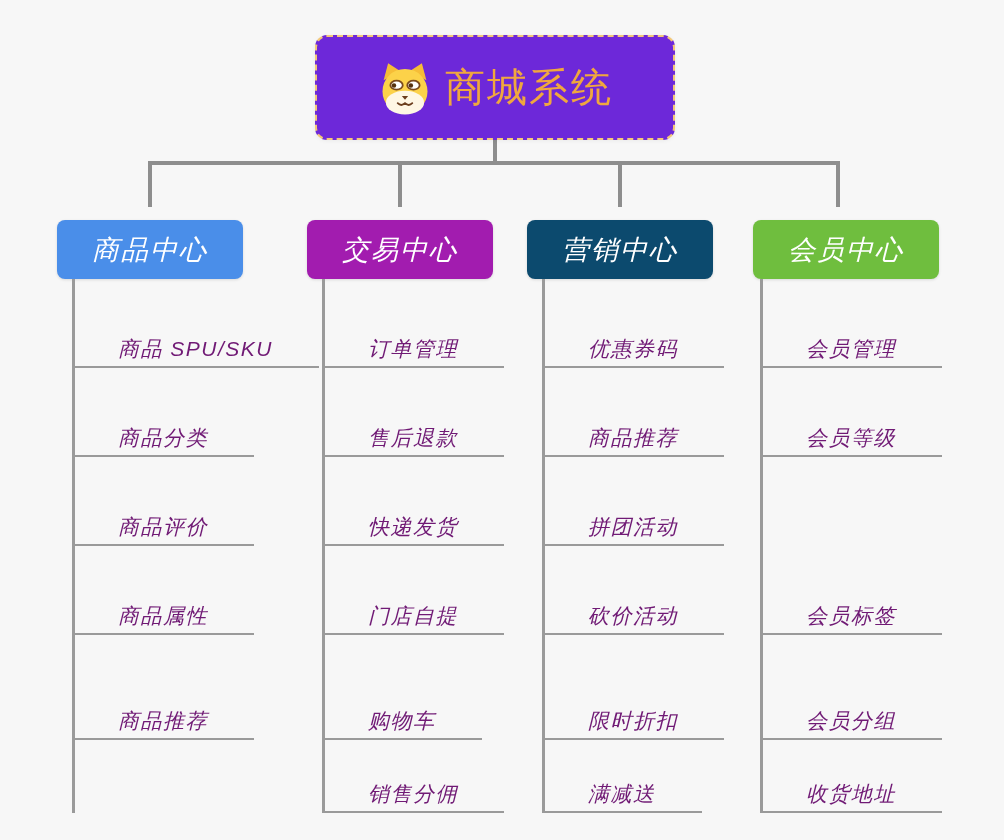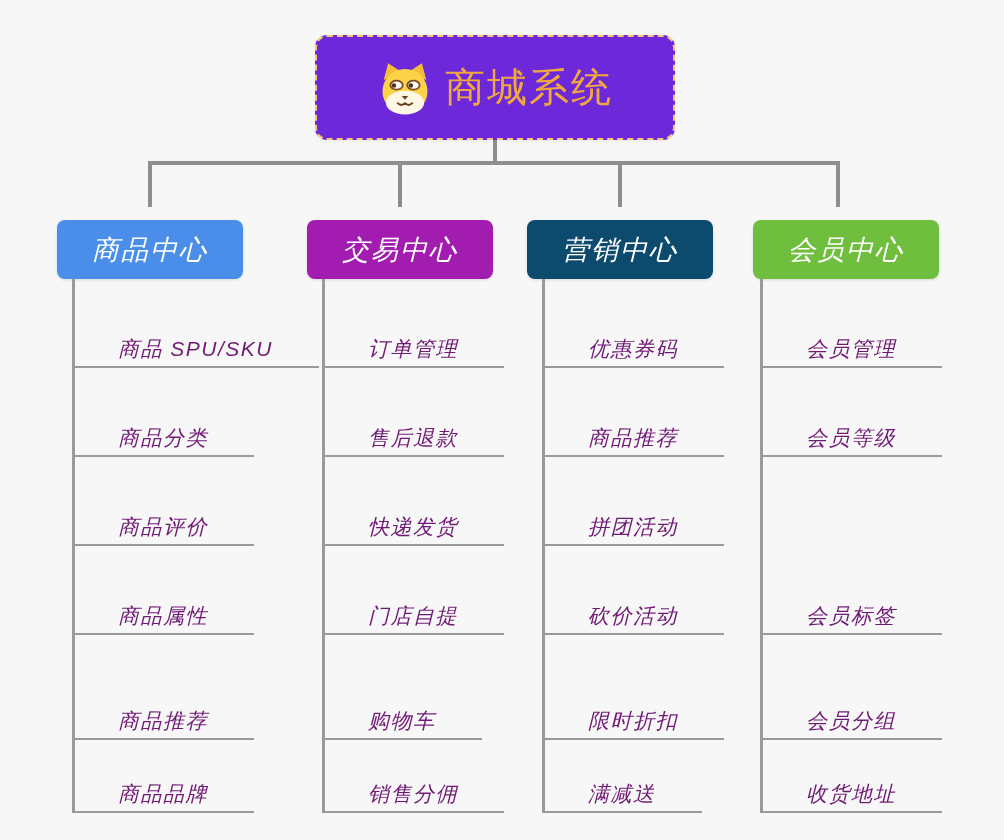--- a/index.html
+++ b/index.html
@@ -117,21 +117,20 @@
   </div>
 
   <div class="branch branch-1">
     <div class="branch-header" style="background-color: rgb(74, 142, 233);">商品中心</div>
     <div class="spine"></div>
     <div class="subtopic st-1">商品 SPU/SKU</div>
     <div class="subtopic st-2">商品分类</div>
     <div class="subtopic st-3">商品评价</div>
     <div class="subtopic st-4">商品属性</div>
     <div class="subtopic st-5">商品推荐</div>
-    <div class="subtopic st-6">商品品牌</div>
   </div>
 
   <div class="branch branch-2">
     <div class="branch-header" style="background-color: #a21caf;">交易中心</div>
     <div class="spine"></div>
     <div class="subtopic st-1">订单管理</div>
     <div class="subtopic st-2">售后退款</div>
     <div class="subtopic st-3">快递发货</div>
     <div class="subtopic st-4">门店自提</div>
     <div class="subtopic st-5">购物车</div>

